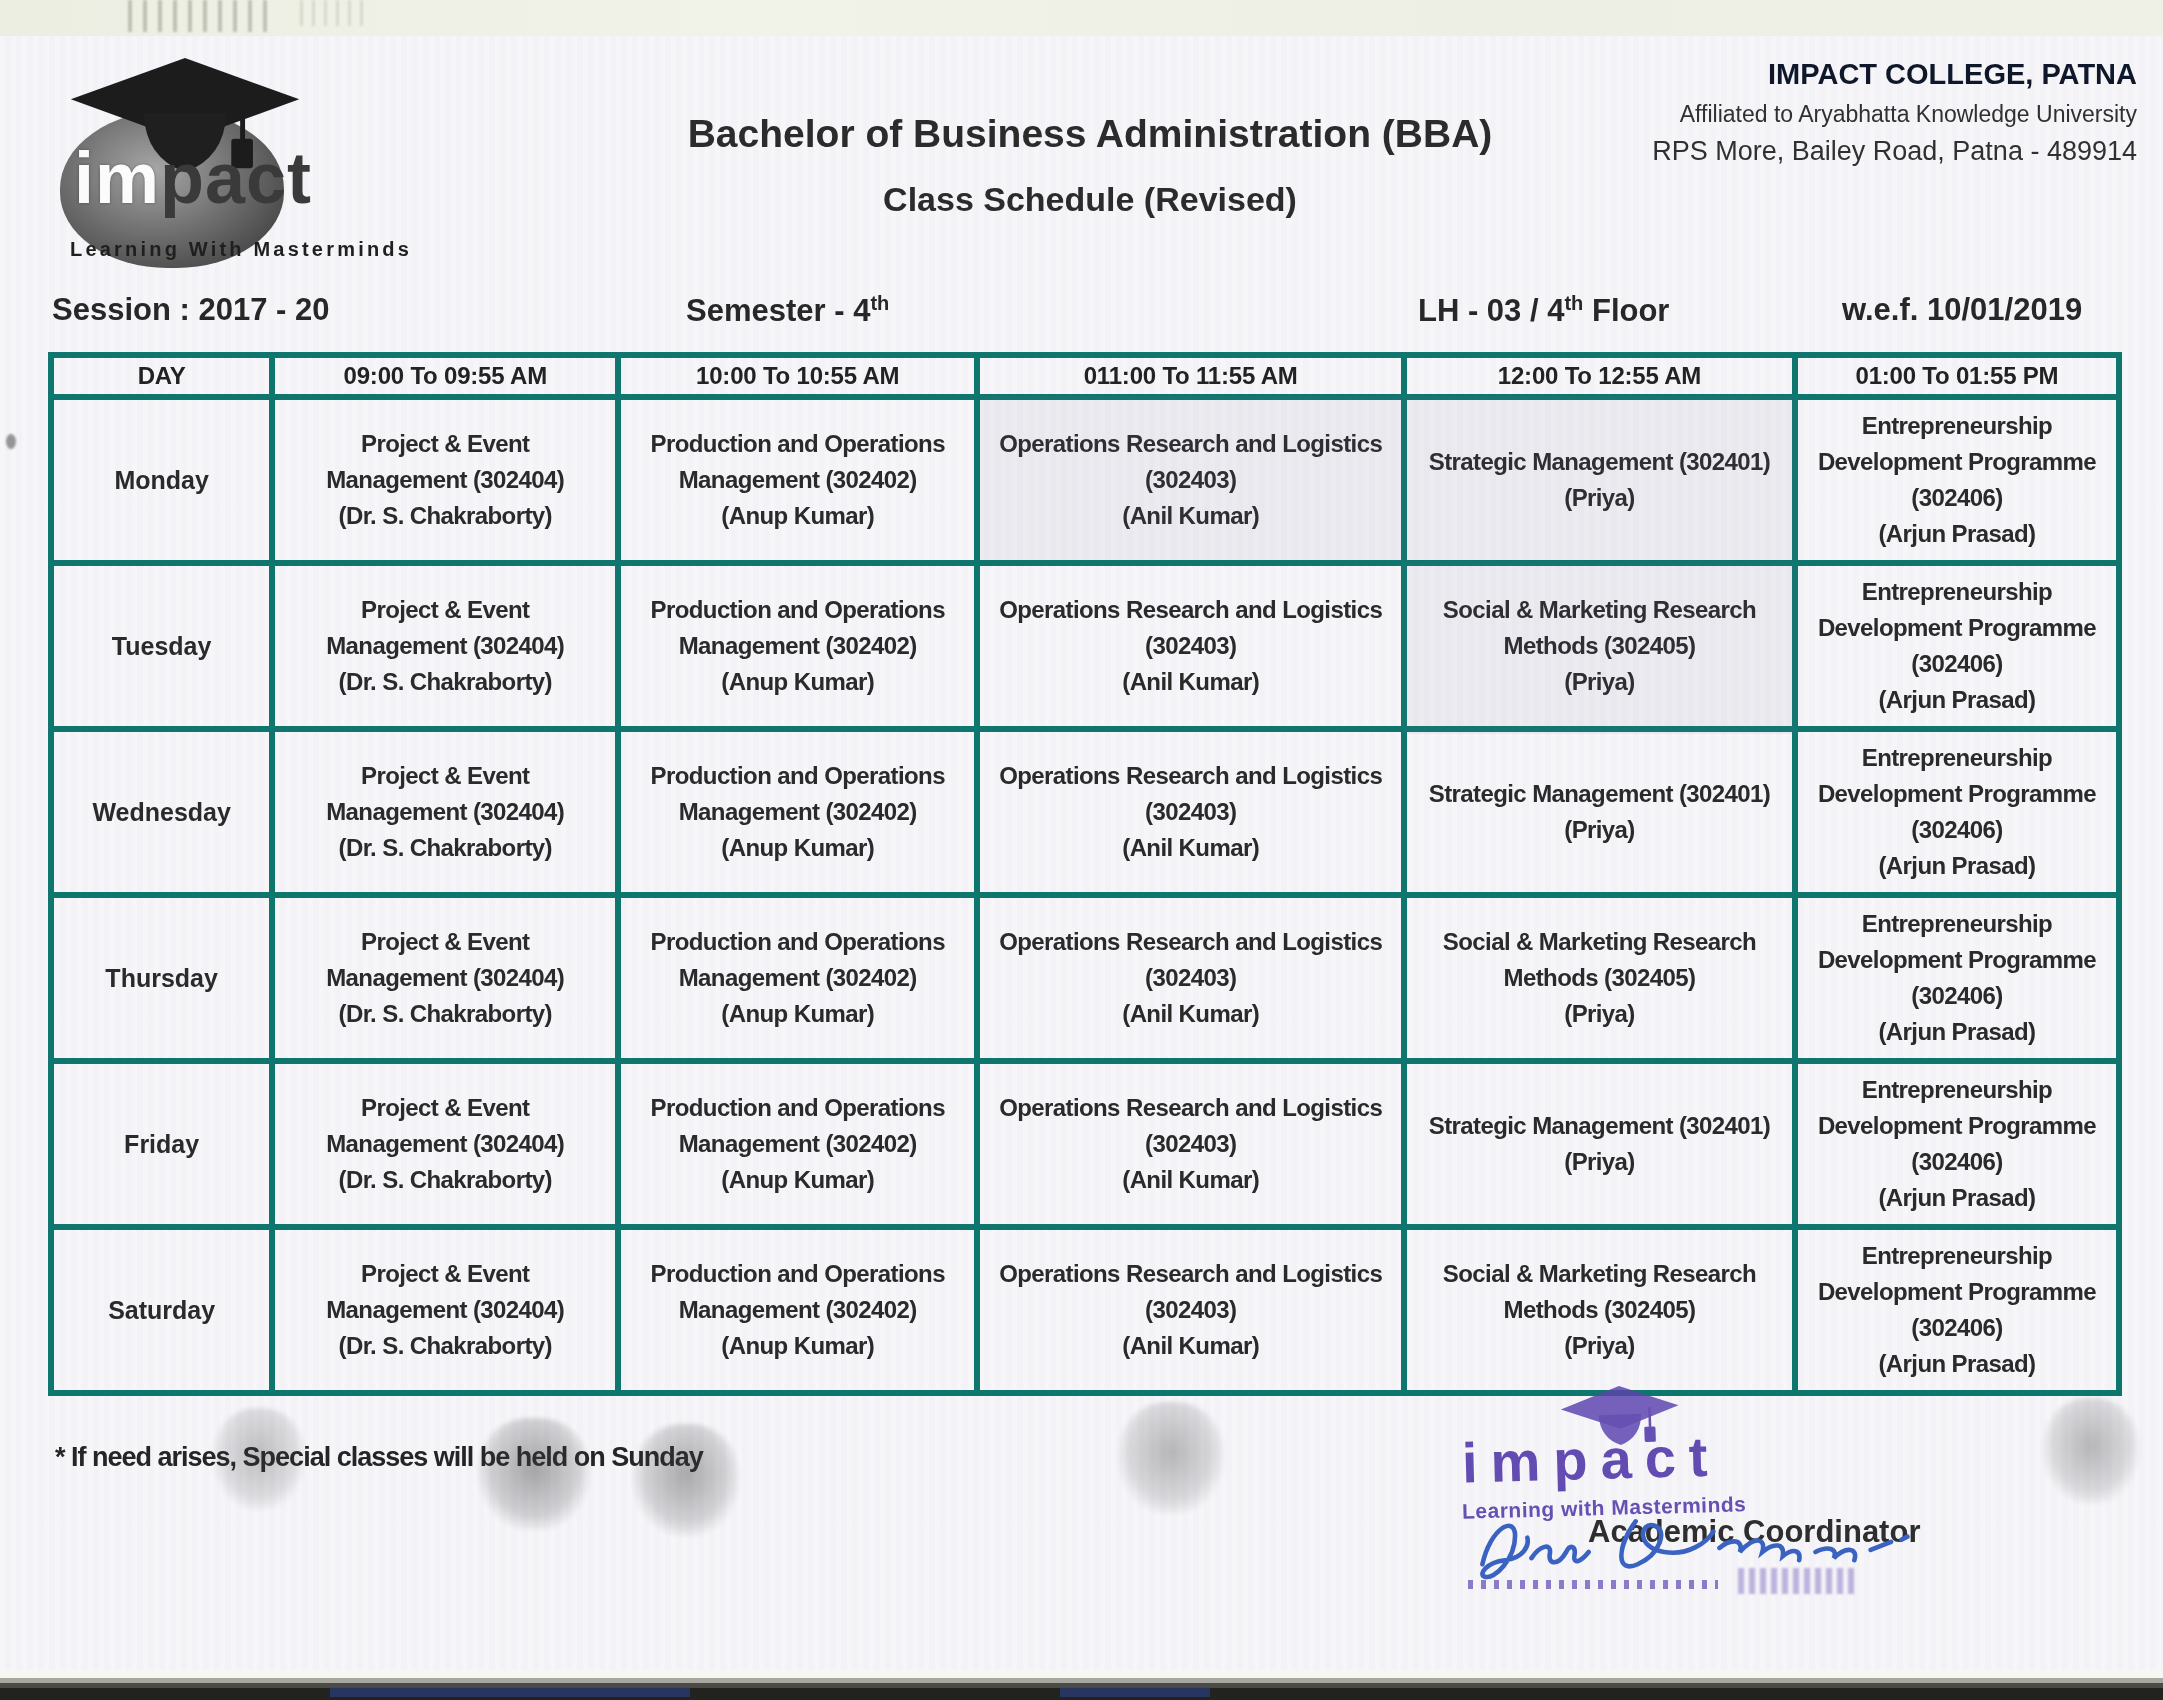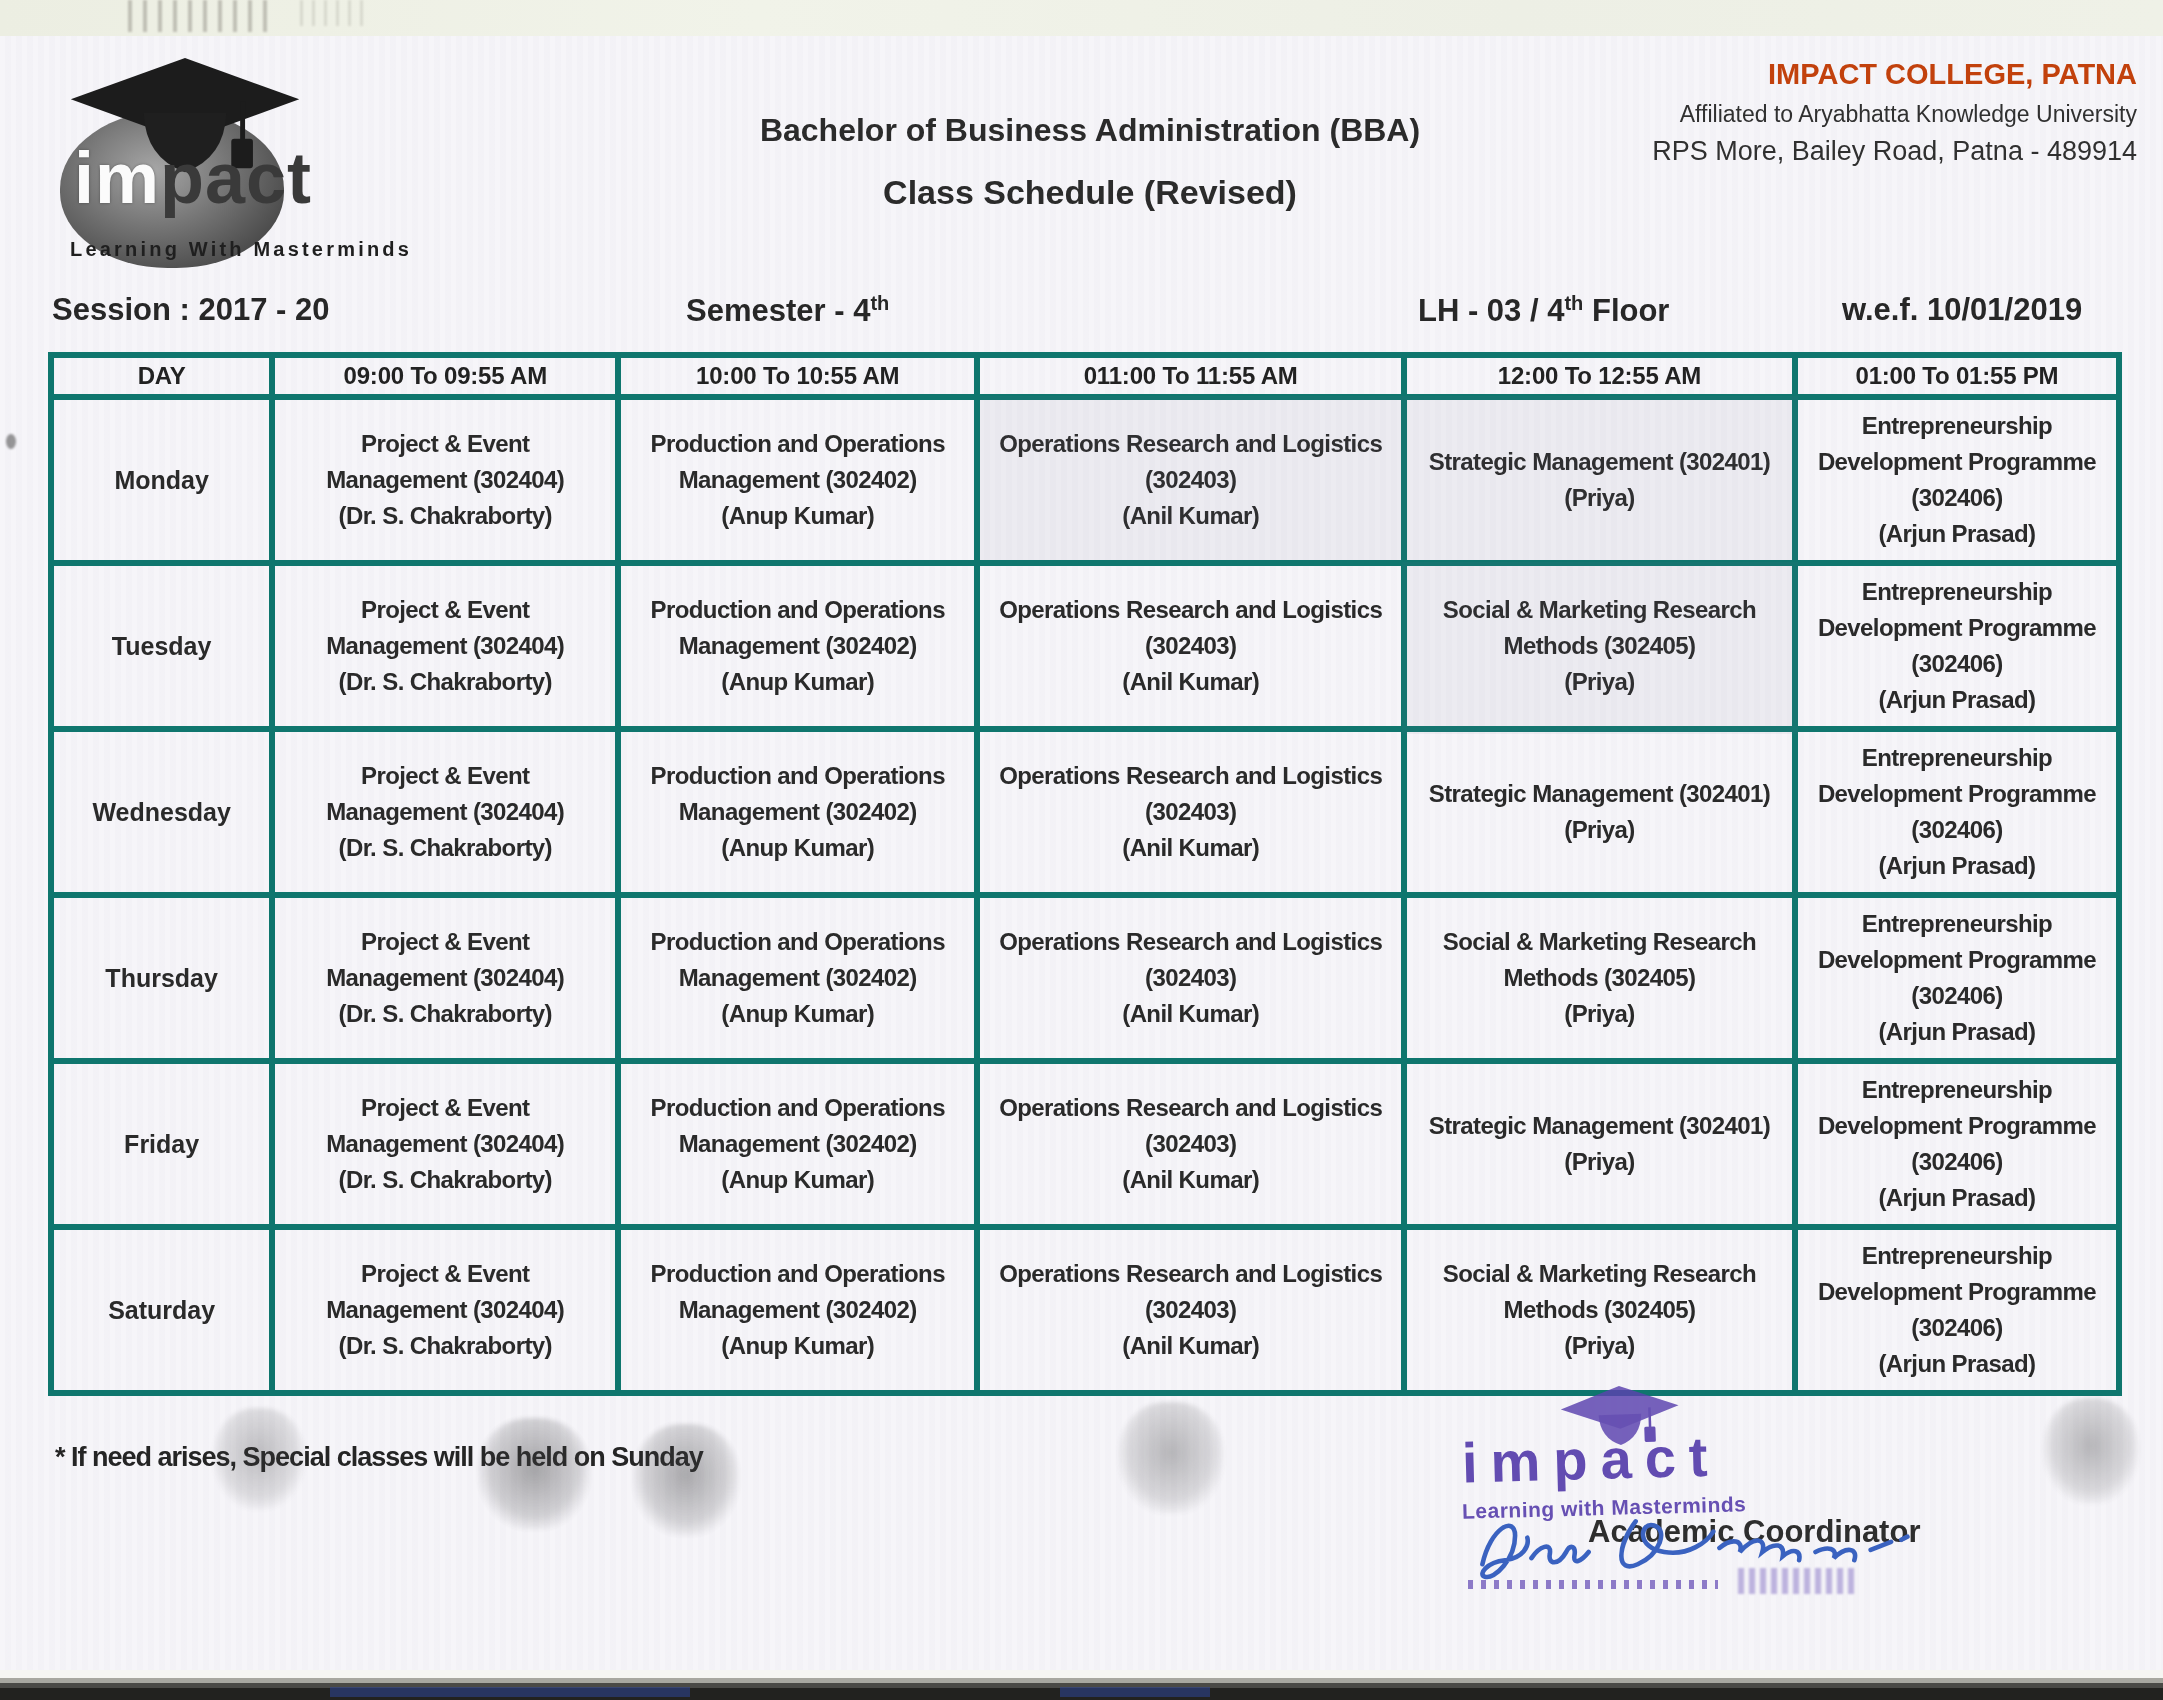--- a/index.html
+++ b/index.html
@@ -34,24 +34,24 @@
     background:radial-gradient(ellipse at 42% 38%, #a6a6a6 0%, #747474 42%, #4a4a4a 78%, #3c3c3c 100%); }
   .logo-cap { position:absolute; left:18px; top:-4px; width:238px; height:128px; }
   .logo-text { position:absolute; left:26px; top:84px; font-size:72px; font-weight:600; letter-spacing:1px; line-height:1; }
   .logo-text .im { color:#fbfbfb; text-shadow:0 0 3px rgba(0,0,0,.35); }
   .logo-text .pact { color:#3a3a3a; }
   .logo-tagline { position:absolute; left:22px; top:180px; font-size:20px; font-weight:700;
     letter-spacing:3.2px; color:#1f1f1f; white-space:nowrap; }
 
   
   .title-block { position:absolute; left:640px; top:112px; width:900px; text-align:center; }
-  .title-line1 { font-size:32px; font-weight:700; color:#2b2b2b; margin-bottom:24px; white-space:nowrap; }
+  .title-line1 { font-size:39px; font-weight:700; color:#2b2b2b; margin-bottom:24px; white-space:nowrap; }
   .title-line2 { font-size:34px; font-weight:700; color:#2b2b2b; white-space:nowrap; }
   .college-block { position:absolute; right:26px; top:58px; text-align:right; }
-  .college-name { font-size:29px; font-weight:700; color:#c2410c; margin-bottom:10px; }
+  .college-name { font-size:29px; font-weight:700; color:#0f172a; margin-bottom:10px; }
   .college-affil { font-size:23px; font-weight:400; color:#303030; margin-bottom:8px; }
   .college-addr { font-size:27px; font-weight:400; color:#303030; }
 
   
   .info-item { position:absolute; top:292px; font-size:31px; font-weight:700; color:#272727; white-space:nowrap; }
   .info-item sup { font-size:20px; font-weight:700; }
   .i-session { left:52px; }
   .i-semester { left:686px; }
   .i-room { left:1418px; }
   .i-wef { left:1842px; }

